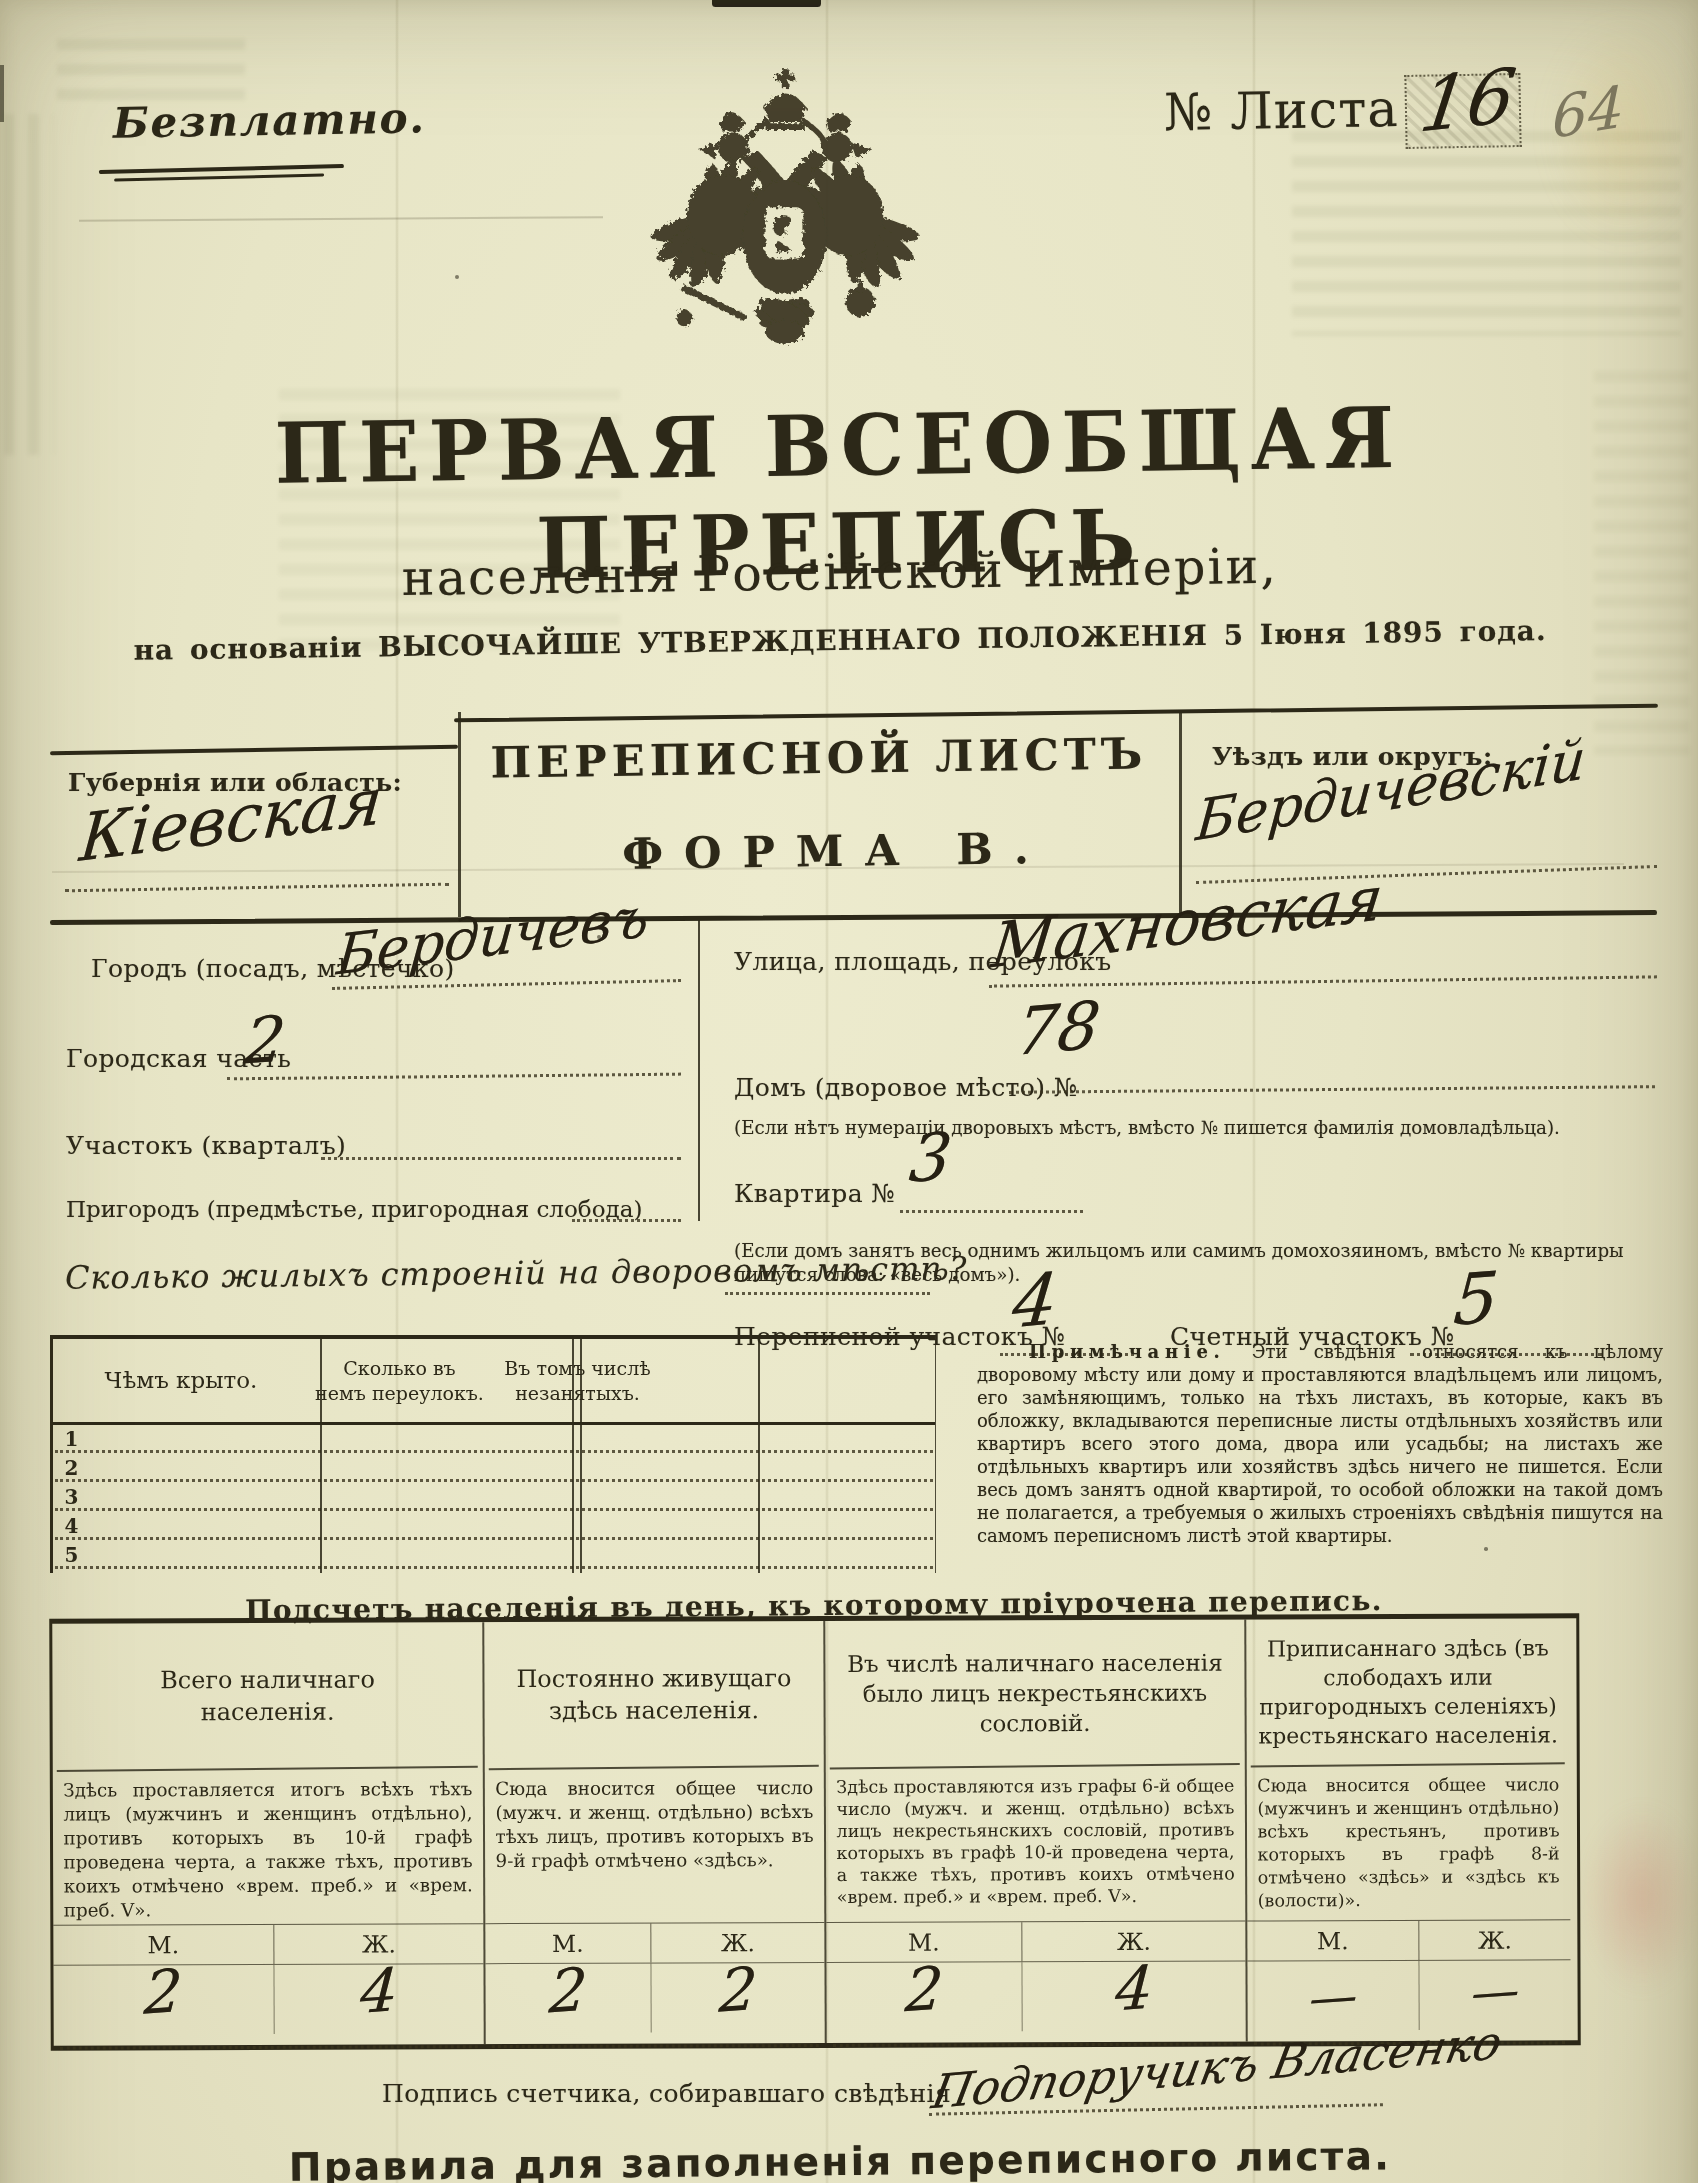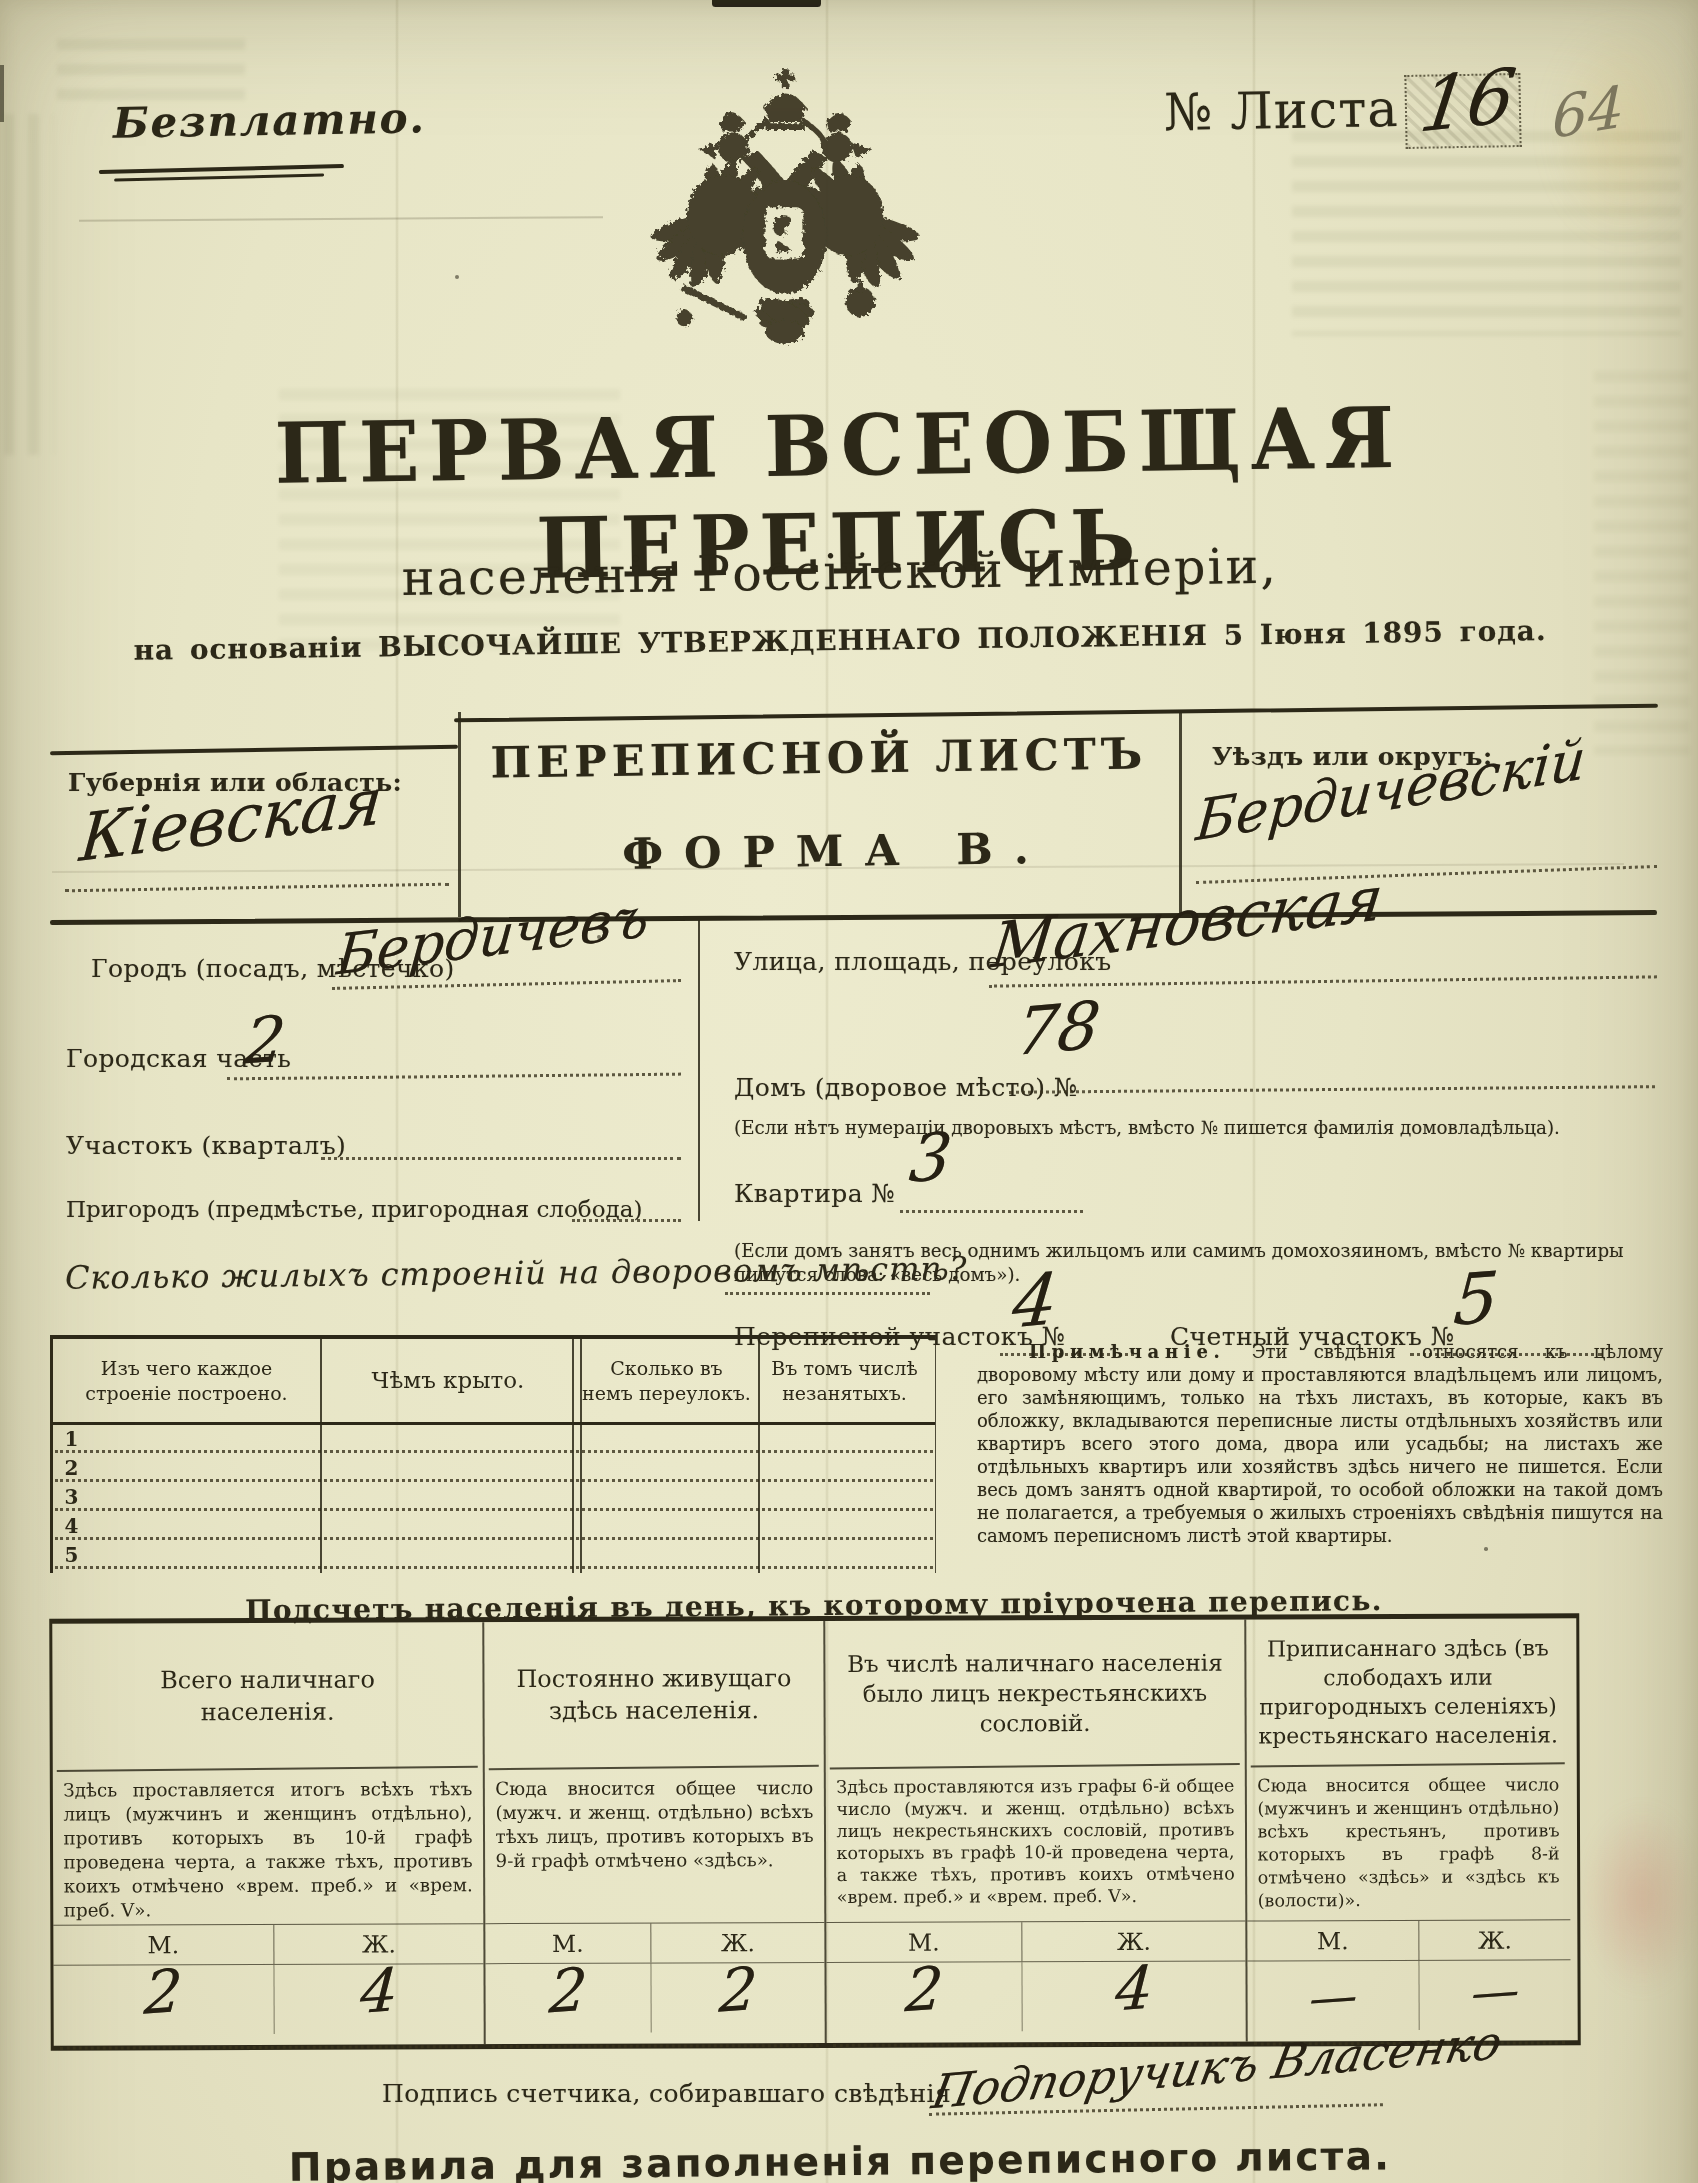--- a/index.html
+++ b/index.html
@@ -247,21 +247,20 @@
 <div class="abs dots" style="left:1000px;top:1353px;width:140px;"></div>
 <div class="abs print lbl" style="left:1170px;top:1322px;">Счетный участокъ №</div>
 <div class="abs hw" style="left:1454px;top:1258px;font-size:70px;transform:rotate(-4deg) skewX(-8deg);">5</div>
 <div class="abs dots" style="left:1410px;top:1353px;width:192px;"></div>
 
 <div class="abs print bld-q" style="left:65px;top:1254px;">Сколько жилыхъ строеній на дворовомъ мѣстѣ?</div>
 <div class="abs dots" style="left:725px;top:1292px;width:205px;"></div>
 
 <div class="abs bld-table" style="left:50px;top:1335px;width:886px;height:238px;">
   <div class="bld-head">
-    <div style="width:267px;">Изъ чего каждое строеніе построено.</div>
     <div style="width:256px;font-size:23px;">Чѣмъ крыто.</div>
     <div style="width:181px;">Сколько въ немъ переулокъ.</div>
     <div style="width:175px;">Въ томъ числѣ незанятыхъ.</div>
   </div>
   <div class="bld-row">
       <span class="num">1</span>
       <div class="dots"></div>
     </div>
   <div class="bld-row">
       <span class="num">2</span>

